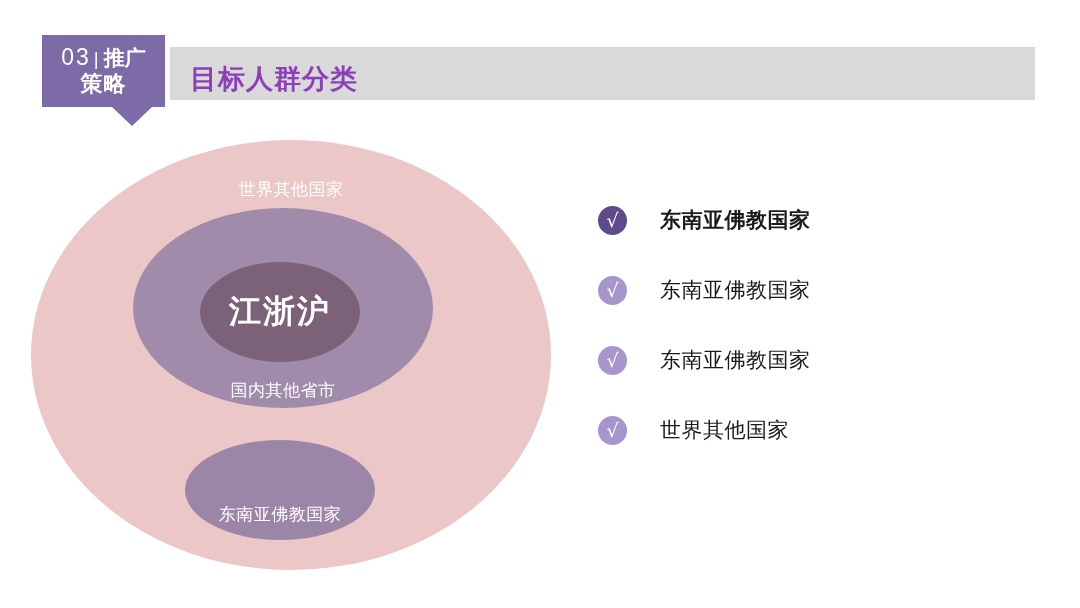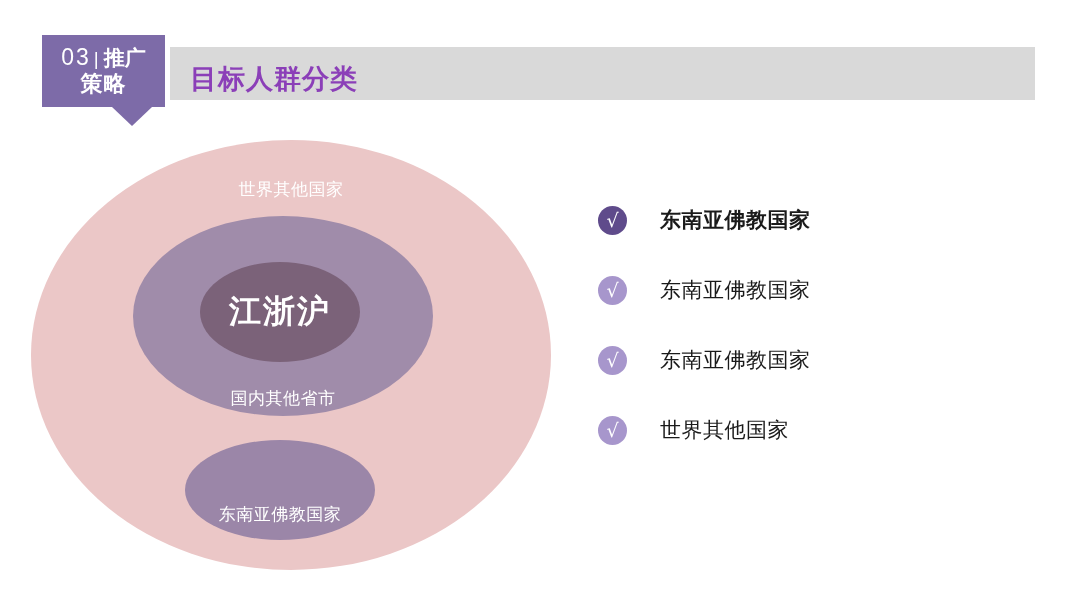--- a/index.html
+++ b/index.html
@@ -120,21 +120,21 @@
     left: 31px;
     top: 140px;
     width: 520px;
     height: 430px;
     align-items: flex-start;
   }
   .e-outer .elabel { margin-top: 38px; }
 
   .e-mid {
     left: 133px;
-    top: 216px;
+    top: 208px;
     width: 300px;
     height: 200px;
     align-items: flex-end;
   }
   .e-mid .elabel { margin-bottom: 6px; }
 
   .e-inner {
     left: 200px;
     top: 262px;
     width: 160px;

